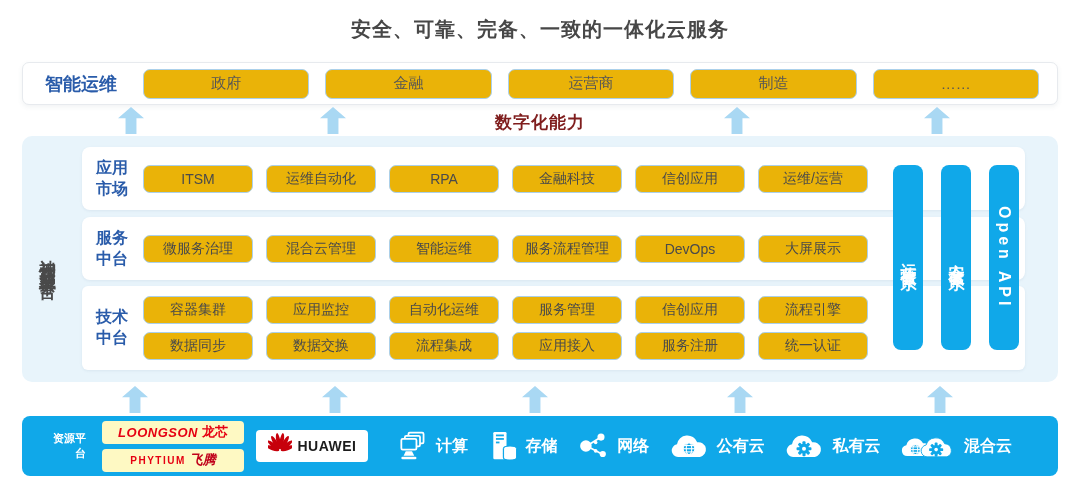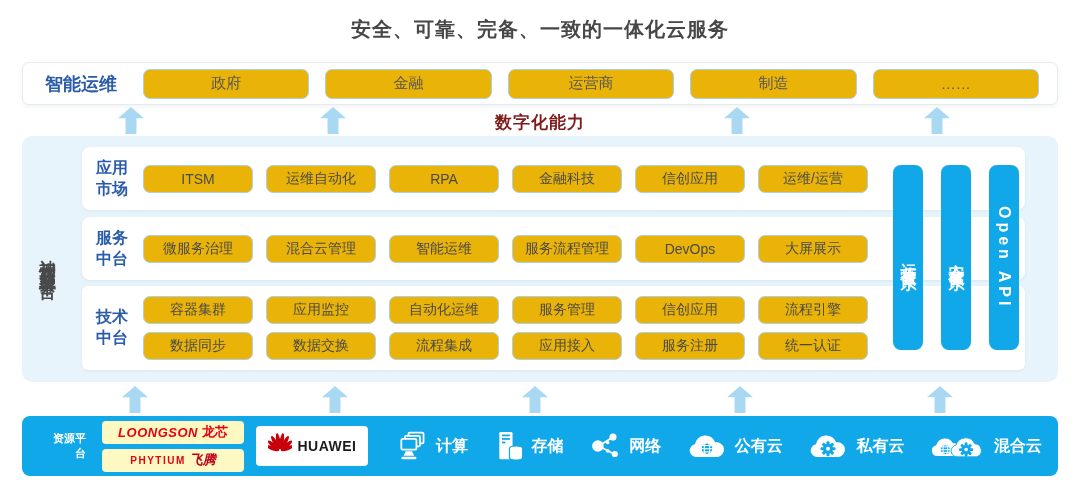--- a/index.html
+++ b/index.html
@@ -51,24 +51,24 @@
   .resource-bar { position:absolute; left:22px; top:416px; width:1036px; height:60px;
     background:#10a8e9; border-radius:8px; display:flex; align-items:center; }
   .res-label { margin-left:24px; width:40px; font-size:11px; font-weight:bold; color:#fff; line-height:1.35;text-align:right; }
   .logo-col { margin-left:16px; display:flex; flex-direction:column; gap:5px; }
   .logo-box { width:142px; height:23px; background:#fef9c3; border-radius:4px;
     display:flex; align-items:center; justify-content:center; gap:4px; }
   .loongson-en { font-size:13px; font-weight:900; font-style:italic; color:#e60012; letter-spacing:.5px; }
   .loongson-cn { font-size:13px; font-weight:bold; color:#e60012; }
   .phytium-en { font-size:10px; font-weight:bold; color:#e60012; letter-spacing:1.5px; }
   .phytium-cn { font-size:13px; font-weight:bold; color:#c0001a;font-style:italic; }
-  .huawei-box { margin-left:12px; width:112px; height:40px; background:#fff; border-radius:4px;
+  .huawei-box { margin-left:12px; width:112px; height:32px; background:#fff; border-radius:4px;
     display:flex; align-items:center; justify-content:center; gap:6px; }
   .huawei-text { font-size:14px; font-weight:bold; color:#1c1c1c; letter-spacing:.5px; }
-  .res-items { flex:1; display:flex; justify-content:space-between; align-items:center; margin:0 16px 0 28px; }
+  .res-items { flex:1; display:flex; justify-content:space-between; align-items:center; margin:0 46px 0 28px; }
   .res-item { display:flex; align-items:center; gap:8px; color:#fff; font-size:16px; font-weight:bold; }
   .res-item svg { display:block; }
 </style>
 </head>
 <body>
 
 <div class="stage">
 
   <div class="main-title">安全、可靠、完备、一致的一体化云服务</div>
 

